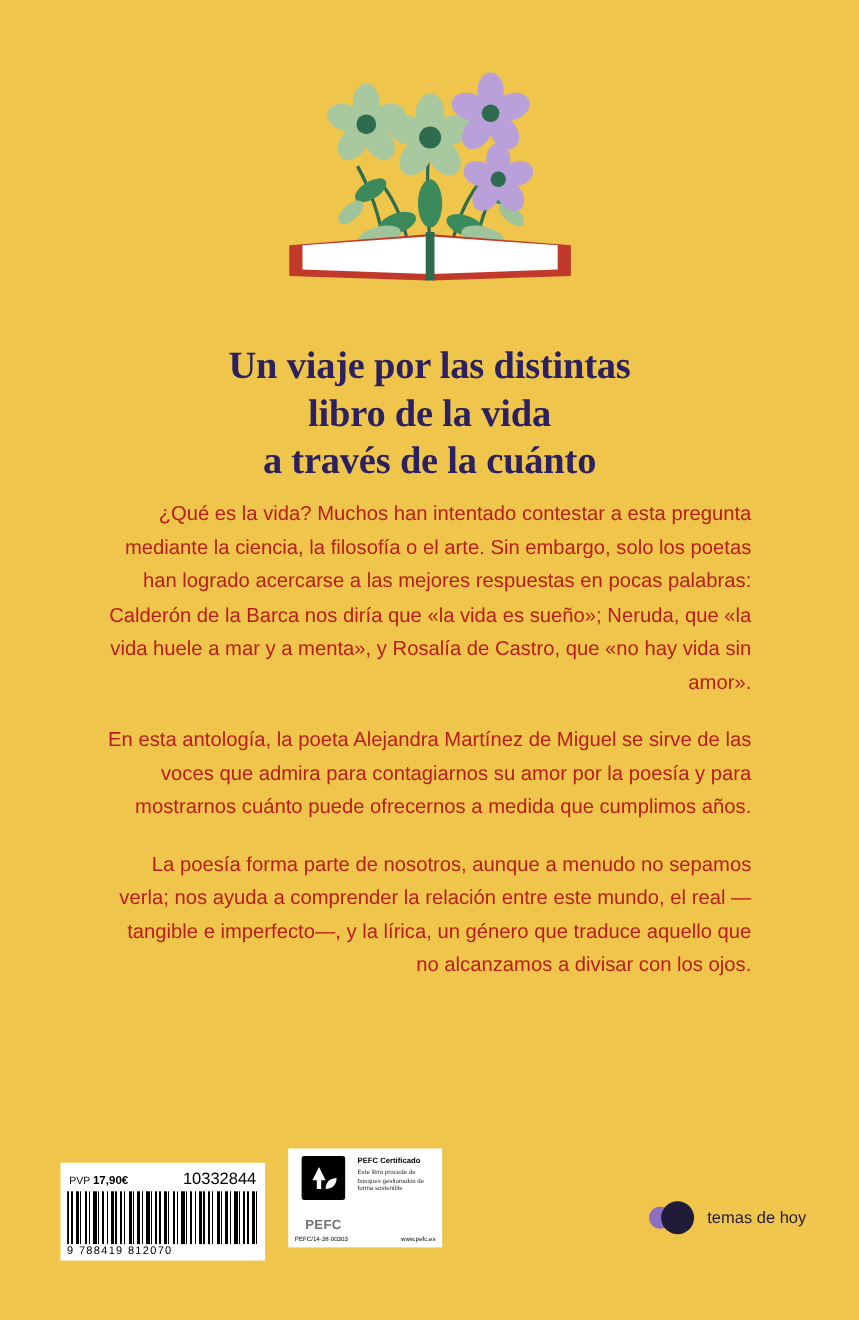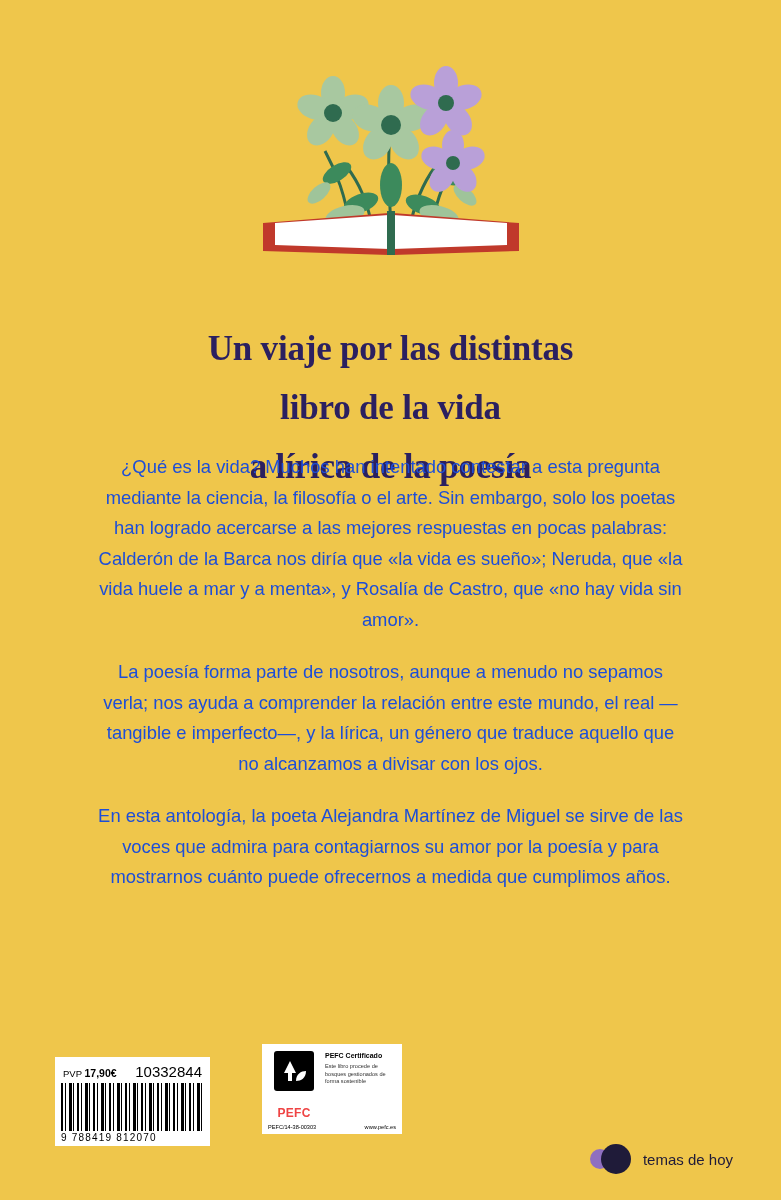--- a/index.html
+++ b/index.html
@@ -43,47 +43,46 @@
     font-family: "Liberation Serif", serif;
     font-weight: bold;
     font-size: 35px;
     line-height: 43px;
     color: #2b2060;
     letter-spacing: -0.2px;
   }
   .headline .line {
     display: block;
     white-space: nowrap;
-    margin-top: 16px;
   }
 
   
   .body-copy {
     position: absolute;
     top: 452px;
     left: 98px;
     width: 585px;
-    text-align: center;
-    color: #1d4ed8;
+    text-align: right;
+    color: #b91c1c;
     font-size: 18.4px;
     line-height: 30.5px;
   }
   .body-copy p {
     margin: 0 0 22px 0;
   }
   .body-copy p:last-child {
     margin-bottom: 0;
   }
 
   
   .barcode-block {
     position: absolute;
     left: 55px;
     top: 1057px;
-    width: 155px;
+    width: 186px;
     background: #ffffff;
     padding: 4px 6px 2px 6px;
     box-sizing: border-box;
   }
   .barcode-top {
     display: flex;
     justify-content: space-between;
     align-items: baseline;
     font-size: 10px;
     color: #000;
@@ -141,21 +140,21 @@
     align-items: center;
     justify-content: center;
   }
   .pefc-logo .mark {
     width: 40px;
     height: 40px;
   }
   .pefc-logo .word {
     font-size: 12px;
     font-weight: bold;
-    color: #ef4444;
+    color: #737373;
     letter-spacing: 0.3px;
     margin-top: 15px;
   }
   .pefc-text {
     flex: 1;
     padding-left: 5px;
     padding-top: 3px;
   }
   .pefc-text .t1 {
     font-size: 7px;
@@ -172,21 +171,21 @@
     display: flex;
     justify-content: space-between;
     font-size: 5.6px;
     color: #000;
     padding-top: 3px;
   }
 
   .publisher {
     position: absolute;
     right: 48px;
-    top: 1144px;
+    top: 1092px;
     display: flex;
     align-items: center;
     gap: 9px;
   }
   .publisher .logo-mark {
     position: relative;
     width: 44px;
     height: 30px;
   }
   .publisher .logo-mark .circle-purple {
@@ -296,27 +295,27 @@
         <path d="M34 168 L148 160 L148 194 L34 190 Z" fill="#ffffff"></path>
         <path d="M266 168 L152 160 L152 194 L266 190 Z" fill="#ffffff"></path>
         <path d="M146 156 L154 156 L154 200 L146 200 Z" fill="#2f6b4f"></path>
       </g>
     </svg>
   </div>
 
   <h1 class="headline">
     <span class="line">Un viaje por las distintas</span>
     <span class="line">libro de la vida</span>
-    <span class="line">a lírica de la poesía</span>
+    <span class="line">a través de la cuánto</span>
   </h1>
 
   <div class="body-copy">
     <p>¿Qué es la vida? Muchos han intentado contestar a esta pregunta mediante la ciencia, la filosofía o el arte. Sin embargo, solo los poetas han logrado acercarse a las mejores respuestas en pocas palabras: Calderón de la Barca nos diría que «la vida es sueño»; Neruda, que «la vida huele a mar y a menta», y Rosalía de Castro, que «no hay vida sin amor».</p>
+    <p>En esta antología, la poeta Alejandra Martínez de Miguel se sirve de las voces que admira para contagiarnos su amor por la poesía y para mostrarnos cuánto puede ofrecernos a medida que cumplimos años.</p>
     <p>La poesía forma parte de nosotros, aunque a menudo no sepamos verla; nos ayuda a comprender la relación entre este mundo, el real —tangible e imperfecto—, y la lírica, un género que traduce aquello que no alcanzamos a divisar con los ojos.</p>
-    <p>En esta antología, la poeta Alejandra Martínez de Miguel se sirve de las voces que admira para contagiarnos su amor por la poesía y para mostrarnos cuánto puede ofrecernos a medida que cumplimos años.</p>
   </div>
 
   <div class="barcode-block">
     <div class="barcode-top">
       <span class="pvp">
         <span>PVP</span>
         <b>17,90€</b>
       </span>
       <span class="code">10332844</span>
     </div>

